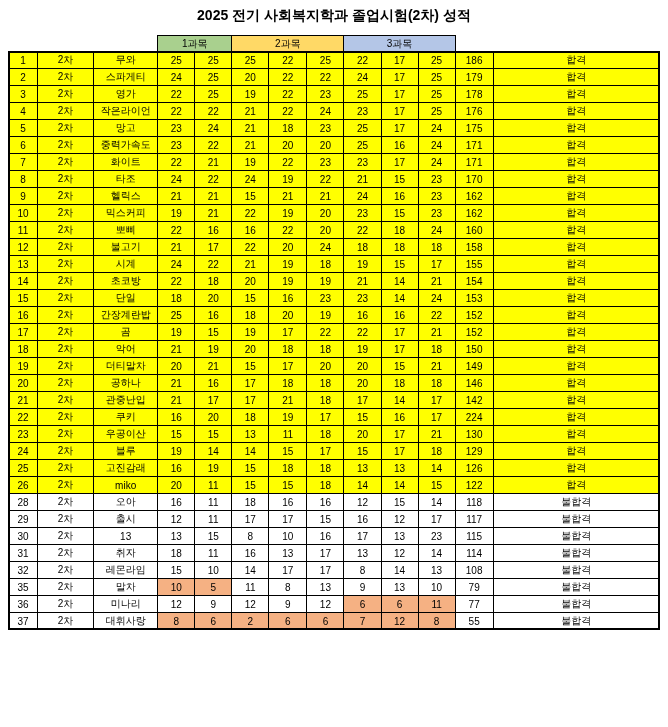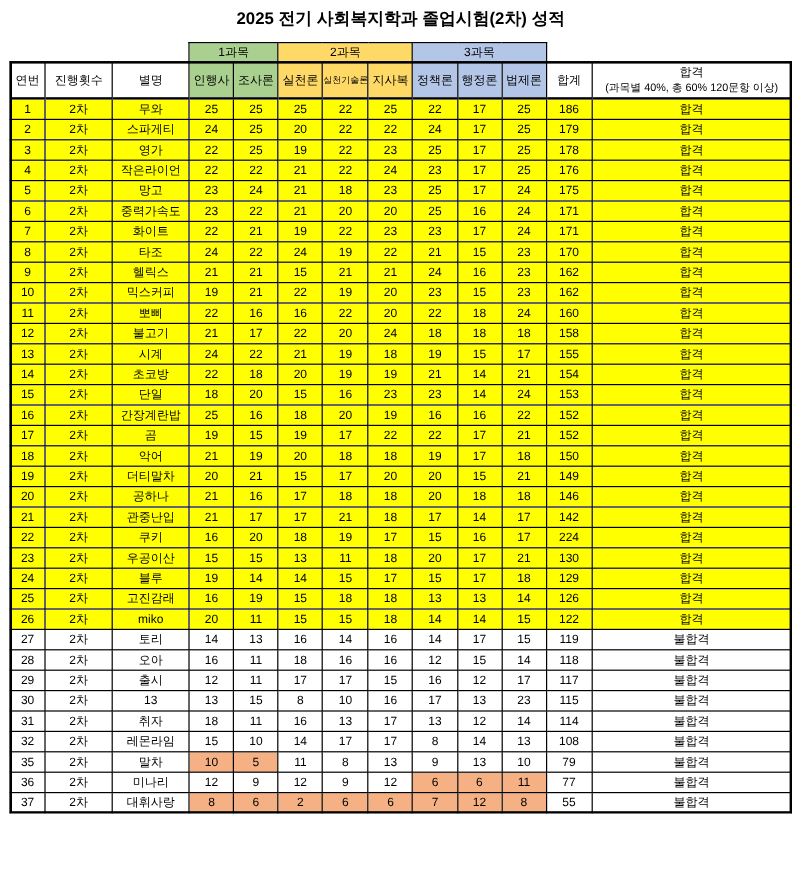--- a/index.html
+++ b/index.html
@@ -92,38 +92,20 @@
           <col style="width:166px">
       </colgroup>
       <thead>
         <tr class="grow">
           <td class="nb" colspan="3"></td>
           <th class="g h-sub1" colspan="2">1과목</th>
           <th class="g h-sub2" colspan="3">2과목</th>
           <th class="g h-sub3" colspan="3">3과목</th>
           <td class="nb" colspan="2"></td>
         </tr>
-        <tr class="hrow">
-          <th>연번</th>
-          <th>진행횟수</th>
-          <th>별명</th>
-          <th class="h-sub1">인행사</th>
-          <th class="h-sub1">조사론</th>
-          <th class="h-sub2">실천론</th>
-          <th class="h-sub2 small">실천기술론</th>
-          <th class="h-sub2">지사복</th>
-          <th class="h-sub3">정책론</th>
-          <th class="h-sub3">행정론</th>
-          <th class="h-sub3">법제론</th>
-          <th>합계</th>
-          <th>
-            <div>합격</div>
-            <div class="note">(과목별 40%, 총 60% 120문항 이상)</div>
-          </th>
-        </tr>
       </thead>
       <tbody>
           <tr class="pass">
             <td>1</td>
             <td>2차</td>
             <td>무와</td>
             <td>25</td>
             <td>25</td>
             <td>25</td>
             <td>22</td>
@@ -501,35 +483,20 @@
             <td>20</td>
             <td>11</td>
             <td>15</td>
             <td>15</td>
             <td>18</td>
             <td>14</td>
             <td>14</td>
             <td>15</td>
             <td>122</td>
             <td>합격</td>
-          </tr>
-          <tr>
-            <td>27</td>
-            <td>2차</td>
-            <td>토리</td>
-            <td>14</td>
-            <td>13</td>
-            <td>16</td>
-            <td>14</td>
-            <td>16</td>
-            <td>14</td>
-            <td>17</td>
-            <td>15</td>
-            <td>119</td>
-            <td>불합격</td>
           </tr>
           <tr>
             <td>28</td>
             <td>2차</td>
             <td>오아</td>
             <td>16</td>
             <td>11</td>
             <td>18</td>
             <td>16</td>
             <td>16</td>

